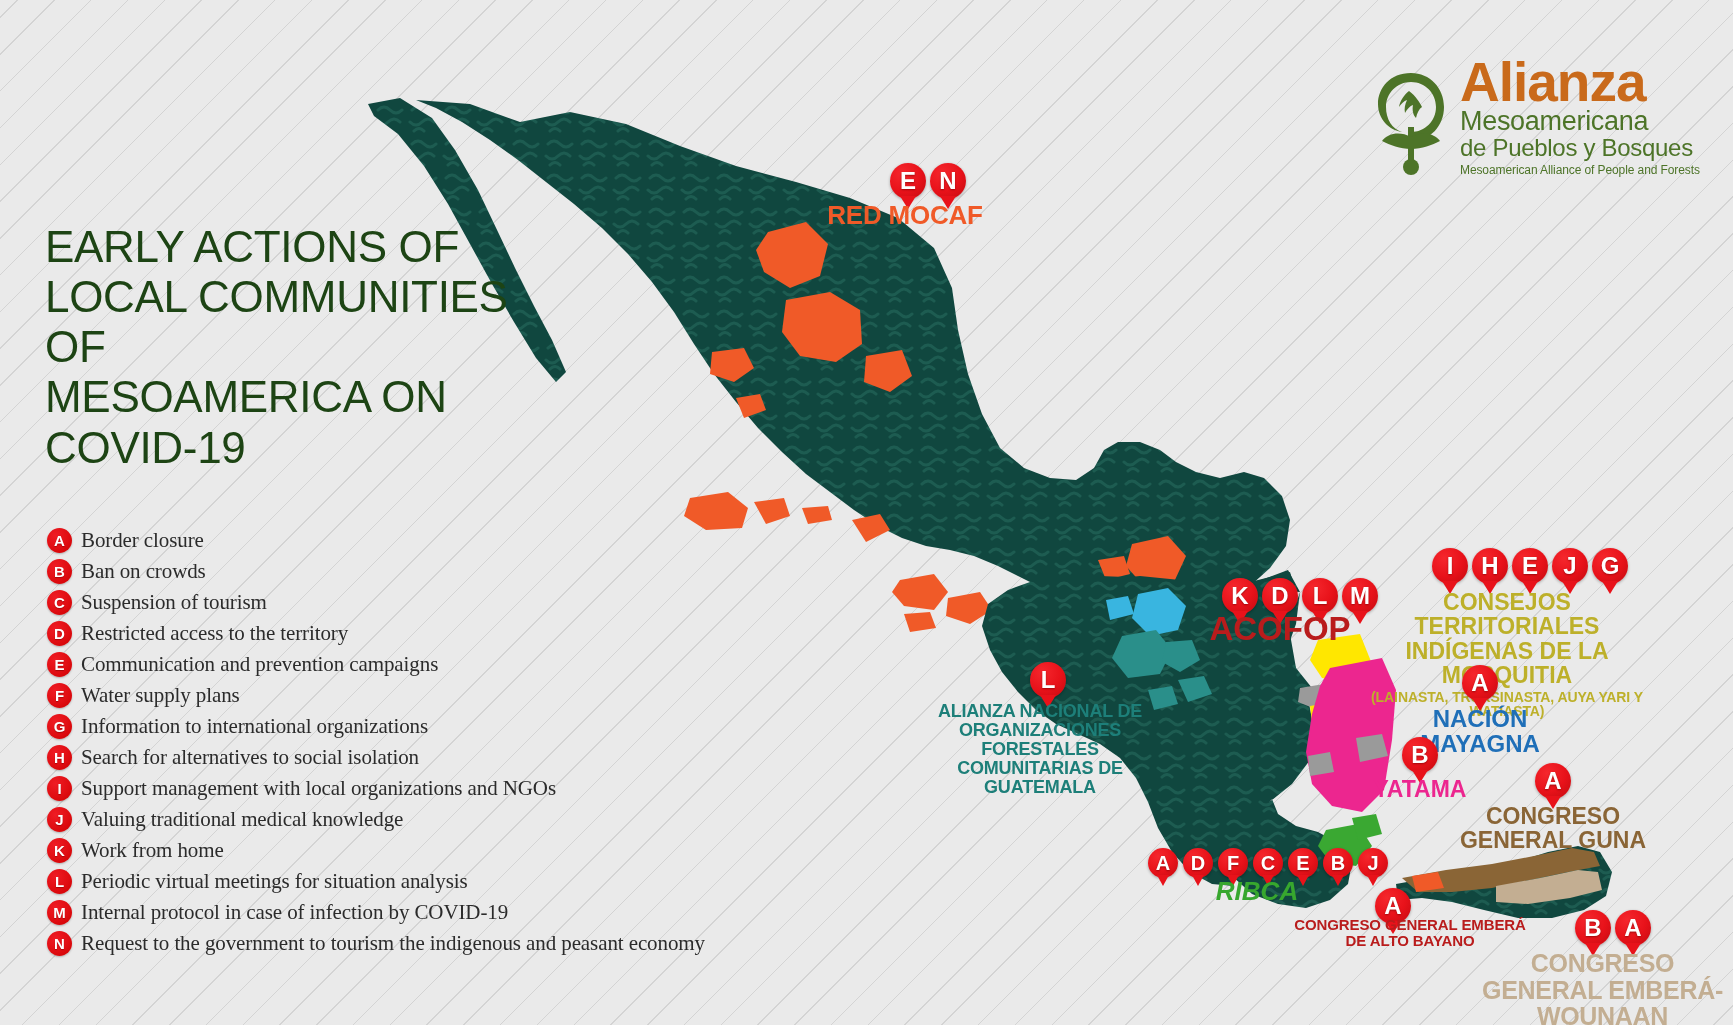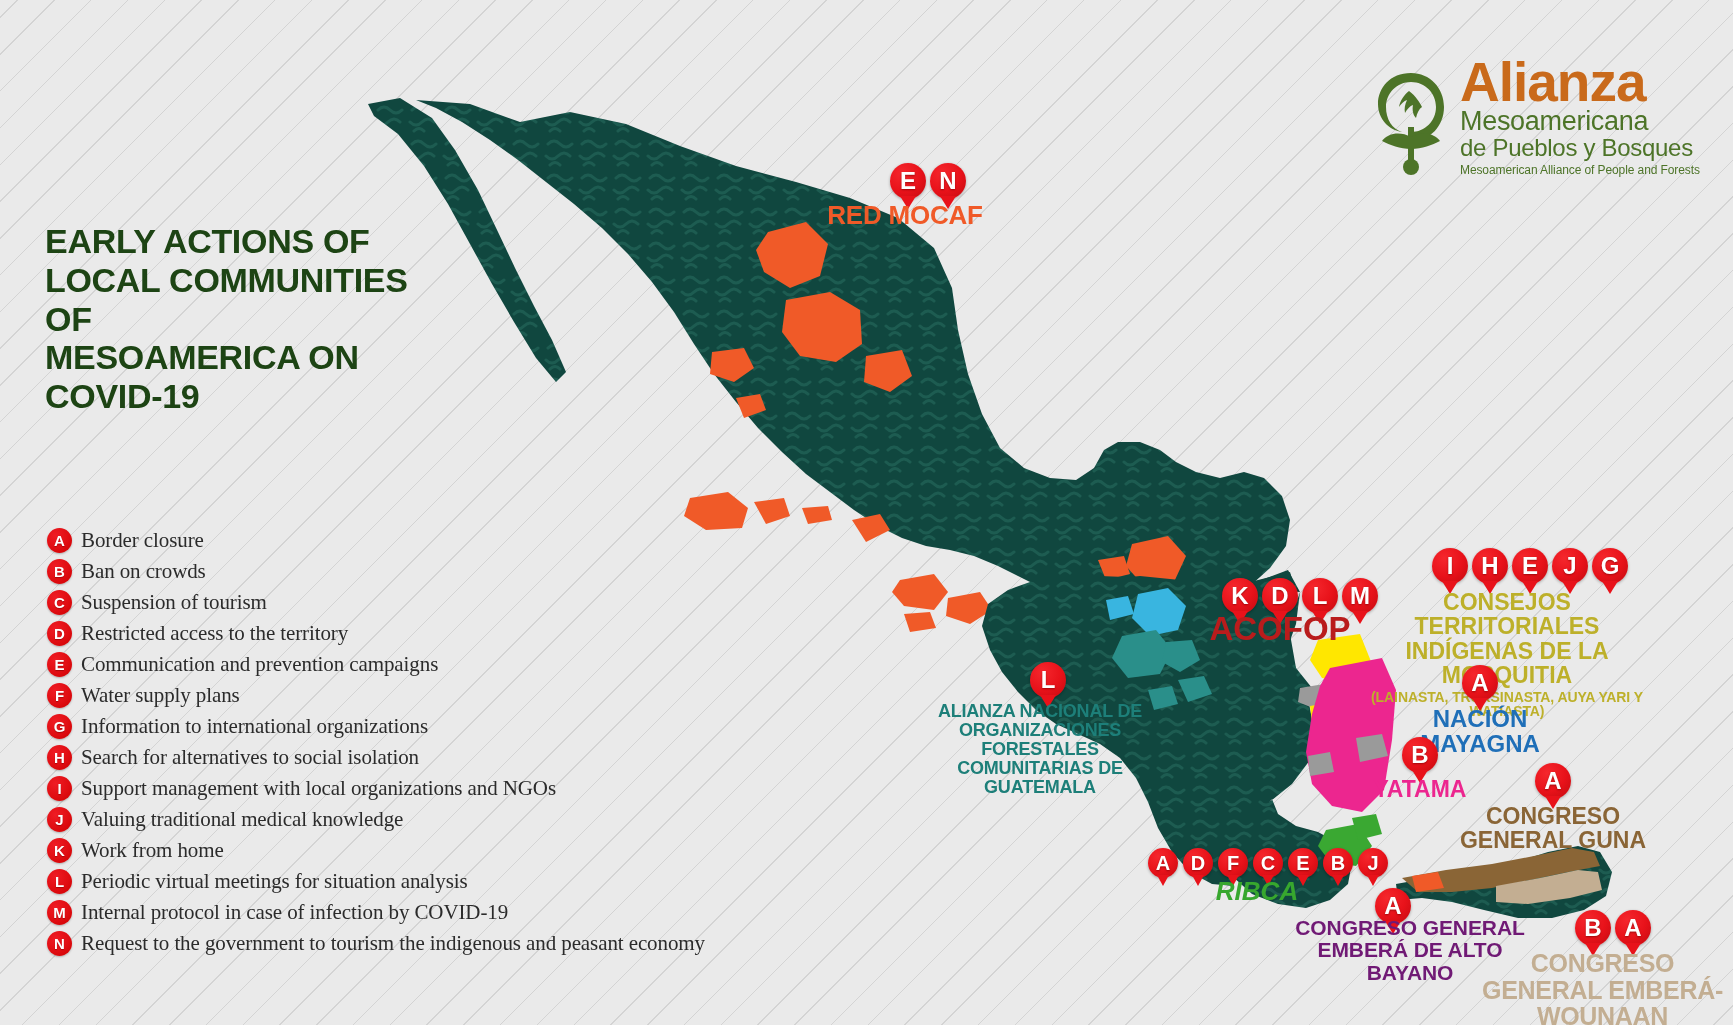--- a/index.html
+++ b/index.html
@@ -20,21 +20,21 @@
         rgba(255,255,255,0) 13px,
         rgba(255,255,255,0) 26px),
       linear-gradient(#eaeaea,#eaeaea);
     z-index:0;
   }
   .layer{position:absolute;z-index:3;}
 
   
   #title-block{
     position:absolute;left:45px;top:222px;width:430px;z-index:5;
-    color:#1d4414;font-weight:bold;font-size:34px;line-height:1.14;
+    color:#1d4414;font-weight:normal;font-size:44px;line-height:1.14;
     letter-spacing:-.3px;font-family:"Liberation Sans",sans-serif;
   }
   #title-block .tline{display:block;white-space:nowrap;}
 
   
   #legend{position:absolute;left:47px;top:525px;z-index:5;}
   .legend-row{display:flex;align-items:center;height:31px;}
   .badge{
     width:25px;height:25px;border-radius:50%;
     background:radial-gradient(circle at 34% 30%, #ef1c24 0%, #e00d12 55%, #c00 100%);
@@ -81,21 +81,21 @@
   .maplabel{position:absolute;z-index:7;font-weight:bold;text-align:center;line-height:1.06;}
   #lbl-redmocaf{left:815px;top:202px;width:180px;font-size:26px;color:#f05a28;letter-spacing:-.2px;}
   #lbl-acofop{left:1200px;top:612px;width:160px;font-size:33px;color:#b91c1c;}
   #lbl-consejos{left:1352px;top:590px;width:310px;font-size:23px;color:#bdb02a;}
   #lbl-consejos .sub{font-size:14px;display:block;margin-top:2px;letter-spacing:-.1px;}
   #lbl-guatemala{left:920px;top:702px;width:240px;font-size:18px;color:#1d7f79;letter-spacing:-.2px;}
   #lbl-mayagna{left:1370px;top:706px;width:220px;font-size:24px;color:#1f6fb8;}
   #lbl-yatama{left:1355px;top:777px;width:130px;font-size:23px;color:#ec268f;}
   #lbl-guna{left:1438px;top:804px;width:230px;font-size:23px;color:#8a6536;}
   #lbl-ribca{left:1197px;top:878px;width:120px;font-size:26px;color:#37a72e;font-style:italic;}
-  #lbl-bayano{left:1290px;top:917px;width:240px;font-size:21px;color:#701a75;letter-spacing:-.1px;}
+  #lbl-bayano{left:1290px;top:917px;width:240px;font-size:15px;color:#b91c1c;letter-spacing:-.1px;}
   #lbl-wounaan{left:1470px;top:950px;width:265px;font-size:25px;color:#c3ae92;letter-spacing:-.3px;}
 </style>
 </head>
 <body>
 
 <div id="bg-texture"></div>
 
 <svg class="layer" width="1733" height="1025" viewBox="0 0 1733 1025" style="left:0;top:0;">
   <defs>
     <pattern id="squiggle" width="34" height="34" patternUnits="userSpaceOnUse">

